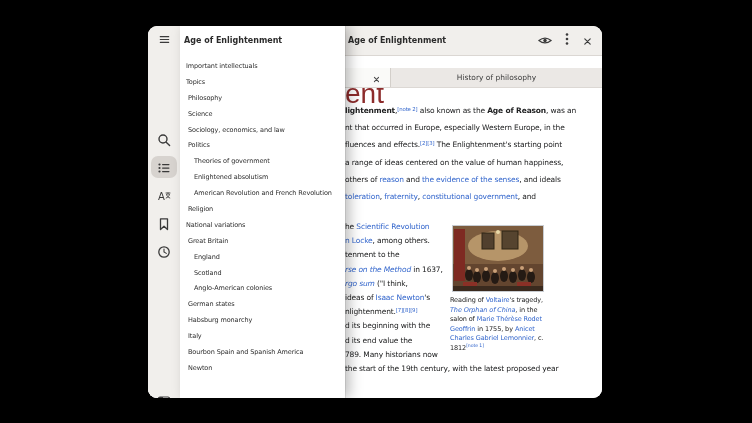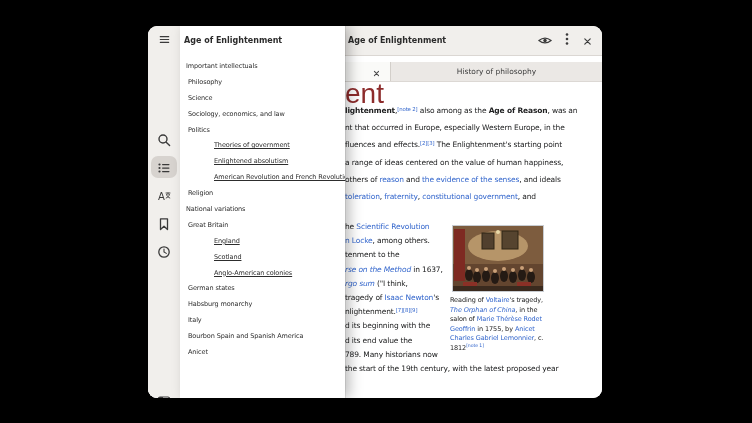--- a/index.html
+++ b/index.html
@@ -6,21 +6,21 @@
   .screen{position:relative;width:752px;height:423px;background:#000;overflow:hidden;}
   .window{position:absolute;left:148px;top:26px;width:454px;height:372px;background:#fff;
           border-radius:9px;overflow:hidden;box-shadow:0 12px 34px rgba(0,0,0,.55);}
   
   .headerbar{position:absolute;left:0;top:0;right:0;height:29px;background:#f1efec;border-bottom:1px solid #dbd7d3;z-index:4;}
   .hb-title{position:absolute;left:200px;top:0;height:29px;line-height:29px;font-size:8px;font-weight:bold;color:#2b2b2b;white-space:nowrap;}
   .icon-btn{position:absolute;top:5px;width:18px;height:18px;border-radius:50%;display:flex;align-items:center;justify-content:center;color:#3b3b3b;cursor:pointer;}
   .hamb{left:7px;top:5px;}
   .btn-eye{left:388px;} .btn-kebab{left:410px;} .btn-close{left:430px;}
   
-  .tabbar{position:absolute;left:0;top:36px;right:0;height:19px;background:#ebe8e5;border-bottom:1px solid #dcd8d4;z-index:3;}
+  .tabbar{position:absolute;left:0;top:42px;right:0;height:19px;background:#ebe8e5;border-bottom:1px solid #dcd8d4;z-index:3;}
   .tab-active{position:absolute;left:110px;top:0;width:132px;height:19px;background:#fafaf8;border-right:1px solid #d3cfca;}
   .tab-close{position:absolute;right:7px;top:2.5px;width:14px;height:14px;border-radius:50%;display:flex;align-items:center;justify-content:center;color:#4a4a4a;cursor:pointer;}
   .tab-second{position:absolute;left:243px;right:0;top:0;height:19px;display:flex;align-items:center;justify-content:center;font-size:7.5px;color:#3d3d3d;cursor:pointer;}
   
   .rail{position:absolute;left:0;top:29px;width:32px;bottom:0;background:#f1efec;z-index:4;}
   .rail-btn{position:absolute;left:9px;width:14px;height:14px;color:#3a3a3a;cursor:pointer;}
   .rail-pill{position:absolute;left:3px;top:101px;width:26px;height:22px;border-radius:7px;background:#d7d3cf;}
   .r1{top:77px;}.r2{top:105px;}.r3{top:133px;}.r4{top:161px;}.r5{top:189px;}.r6{top:338px;}
   
   .content{position:absolute;left:0;top:48px;right:0;bottom:0;background:#fff;overflow:hidden;z-index:1;}
@@ -36,21 +36,21 @@
   .s-s{font-size:0.72em;position:relative;top:-0.45em;}
   .thumb{position:absolute;left:304px;top:151px;width:90px;height:65px;border:1px solid #c8ccd1;background:#63452f;cursor:pointer;}
   .thumb svg{display:block;width:100%;height:100%;}
   .caption{position:absolute;left:302px;top:222px;width:100px;font-size:6.5px;line-height:9.5px;letter-spacing:-0.1px;color:#222;}
   
   .drawer{position:absolute;left:32px;top:0;width:165px;bottom:0;background:#fff;z-index:30;
           box-shadow:5px 0 12px rgba(0,0,0,.25), 1px 0 0 rgba(0,0,0,.08);}
   .drawer-title{position:absolute;left:4px;top:0;height:29px;line-height:29px;font-size:8px;font-weight:bold;color:#2b2b2b;white-space:nowrap;}
   .toc-list{position:absolute;left:0;top:33px;right:0;}
   .toc-item{height:15.9px;line-height:15.9px;font-size:6.5px;letter-spacing:-0.1px;color:#2d2d2d;white-space:nowrap;overflow:hidden;cursor:pointer;}
-  .lvl0{padding-left:6px;} .lvl1{padding-left:8px;} .lvl2{padding-left:34px;text-decoration:underline;}
+  .lvl0{padding-left:6px;} .lvl1{padding-left:8px;} .lvl2{padding-left:14px;}
   svg{overflow:visible;}
 </style>
 </head>
 <body>
 
 <div class="screen">
   <div class="window">
 
     <div class="headerbar">
       <div class="icon-btn hamb">
@@ -96,34 +96,34 @@
               </svg>
           </span>
         </div>
       </div>
       <div class="tab-second">History of philosophy</div>
     </div>
 
     <div class="content">
       <div class="article-heading">ent</div>
       <div class="para p1">
-          <div class="tline"><span class="s-b">lightenment</span><span class="">,</span><span class="s-l s-s">[note 2]</span><span class=""> also among as the </span><span class="s-b">Age of Reason</span><span class="">, was an</span></div>
+          <div class="tline"><span class="s-b">lightenment</span><span class="">,</span><span class="s-l s-s">[note 2]</span><span class=""> also known as the </span><span class="s-b">Age of Reason</span><span class="">, was an</span></div>
           <div class="tline"><span class="">nt that occurred in Europe, especially Western Europe, in the</span></div>
           <div class="tline"><span class="">fluences and effects.</span><span class="s-l s-s">[2][3]</span><span class=""> The Enlightenment's starting point</span></div>
           <div class="tline"><span class="">a range of ideas centered on the value of human happiness,</span></div>
           <div class="tline"><span class="">others of </span><span class="s-l">reason</span><span class=""> and </span><span class="s-l">the evidence of the senses</span><span class="">, and ideals</span></div>
           <div class="tline"><span class="s-l">toleration</span><span class="">, </span><span class="s-l">fraternity</span><span class="">, </span><span class="s-l">constitutional government</span><span class="">, and</span></div>
         </div>
       <div class="para p2">
           <div class="tline"><span class="">he </span><span class="s-l">Scientific Revolution</span></div>
           <div class="tline"><span class="s-l">n Locke</span><span class="">, among others.</span></div>
           <div class="tline"><span class="">tenment to the</span></div>
           <div class="tline"><span class="s-l s-i">rse on the Method</span><span class=""> in 1637,</span></div>
           <div class="tline"><span class="s-l s-i">rgo sum</span><span class=""> ("I think,</span></div>
-          <div class="tline"><span class="">tragedy of </span><span class="s-l">Isaac Newton</span><span class="">'s</span></div>
+          <div class="tline"><span class="">ideas of </span><span class="s-l">Isaac Newton</span><span class="">'s</span></div>
           <div class="tline"><span class="">nlightenment.</span><span class="s-l s-s">[7][8][9]</span></div>
           <div class="tline"><span class="">d its beginning with the</span></div>
           <div class="tline"><span class="">d its end value the</span></div>
           <div class="tline"><span class="">789. Many historians now</span></div>
           <div class="tline"><span class="">the start of the 19th century, with the latest proposed year</span></div>
         </div>
       <div class="thumb">
         <svg viewBox="0 0 90 65" preserveAspectRatio="none">
           <rect width="90" height="65" fill="#63452f"></rect>
           <rect width="90" height="38" fill="#7d5c3e"></rect>
@@ -212,35 +212,36 @@
               <path d="M3 3h3v8.5H3c-.8 0-1.5-.7-1.5-1.5V4.5C1.5 3.7 2.2 3 3 3Z" fill="currentColor"></path>
             </svg>
         </span>
       </div>
     </div>
 
     <div class="drawer">
       <div class="drawer-title">Age of Enlightenment</div>
       <div class="toc-list">
           <div class="toc-item lvl0">Important intellectuals</div>
+          <div class="toc-item lvl0">Topics</div>
           <div class="toc-item lvl1">Philosophy</div>
           <div class="toc-item lvl1">Science</div>
           <div class="toc-item lvl1">Sociology, economics, and law</div>
           <div class="toc-item lvl1">Politics</div>
           <div class="toc-item lvl2">Theories of government</div>
           <div class="toc-item lvl2">Enlightened absolutism</div>
           <div class="toc-item lvl2">American Revolution and French Revolution</div>
           <div class="toc-item lvl1">Religion</div>
           <div class="toc-item lvl0">National variations</div>
           <div class="toc-item lvl1">Great Britain</div>
           <div class="toc-item lvl2">England</div>
           <div class="toc-item lvl2">Scotland</div>
           <div class="toc-item lvl2">Anglo-American colonies</div>
           <div class="toc-item lvl1">German states</div>
           <div class="toc-item lvl1">Habsburg monarchy</div>
           <div class="toc-item lvl1">Italy</div>
           <div class="toc-item lvl1">Bourbon Spain and Spanish America</div>
-          <div class="toc-item lvl1">Anicet</div>
+          <div class="toc-item lvl1">Newton</div>
         </div>
     </div>
 
   </div>
 </div>
 
 </body></html>

